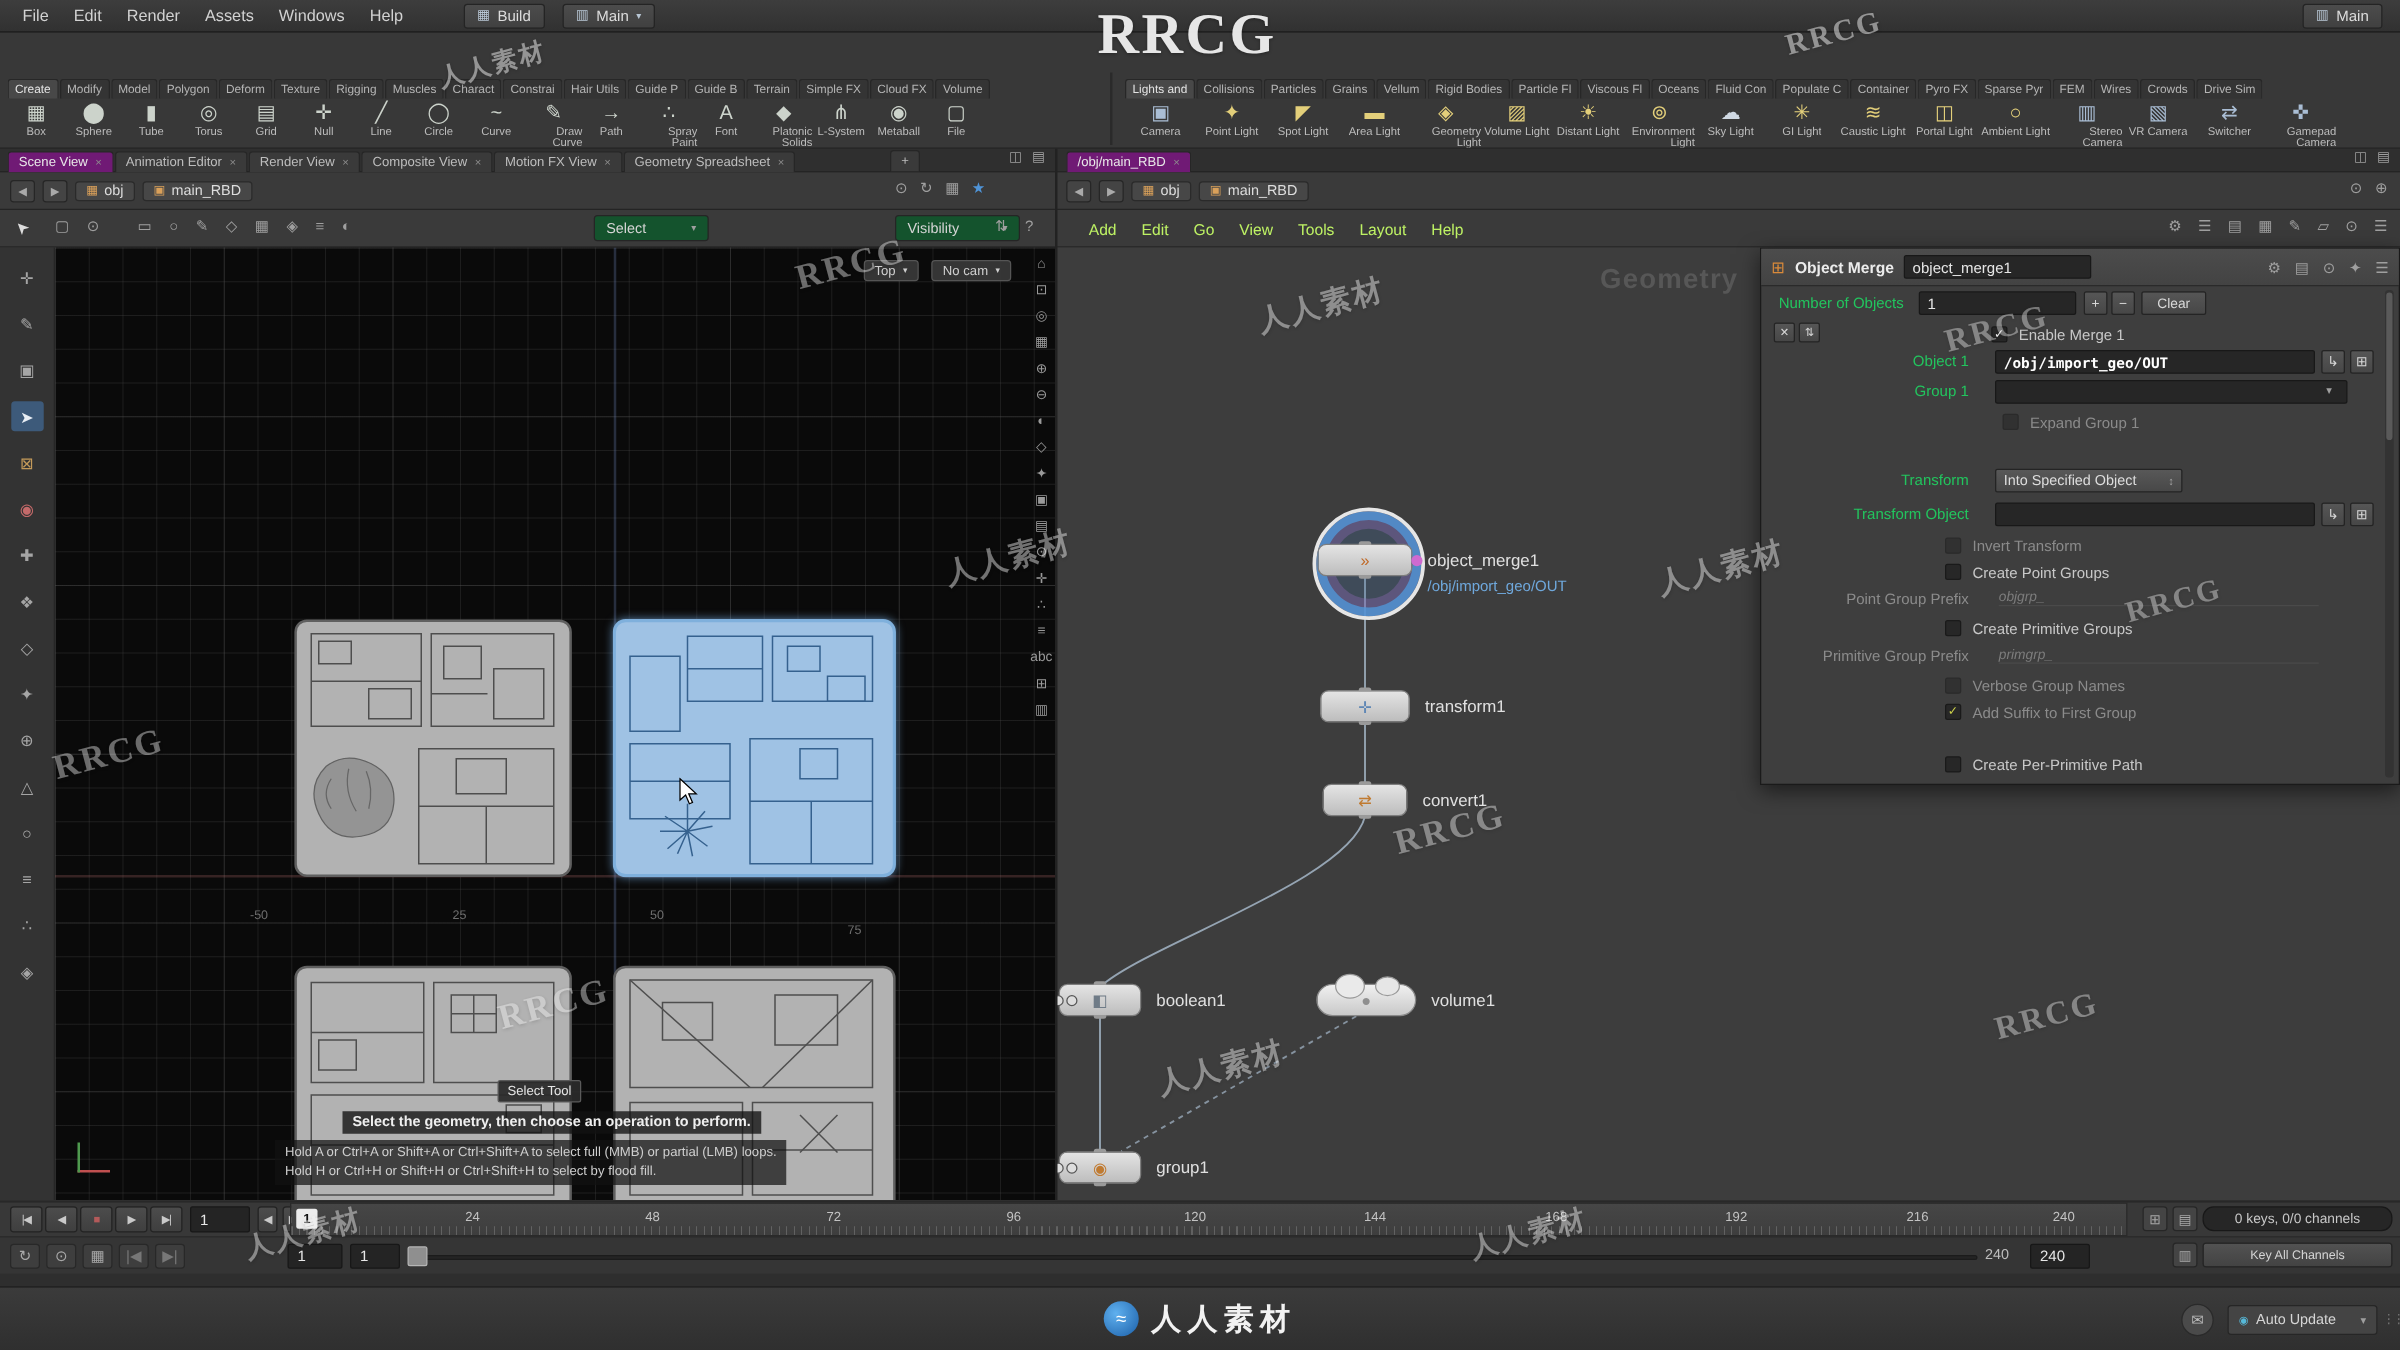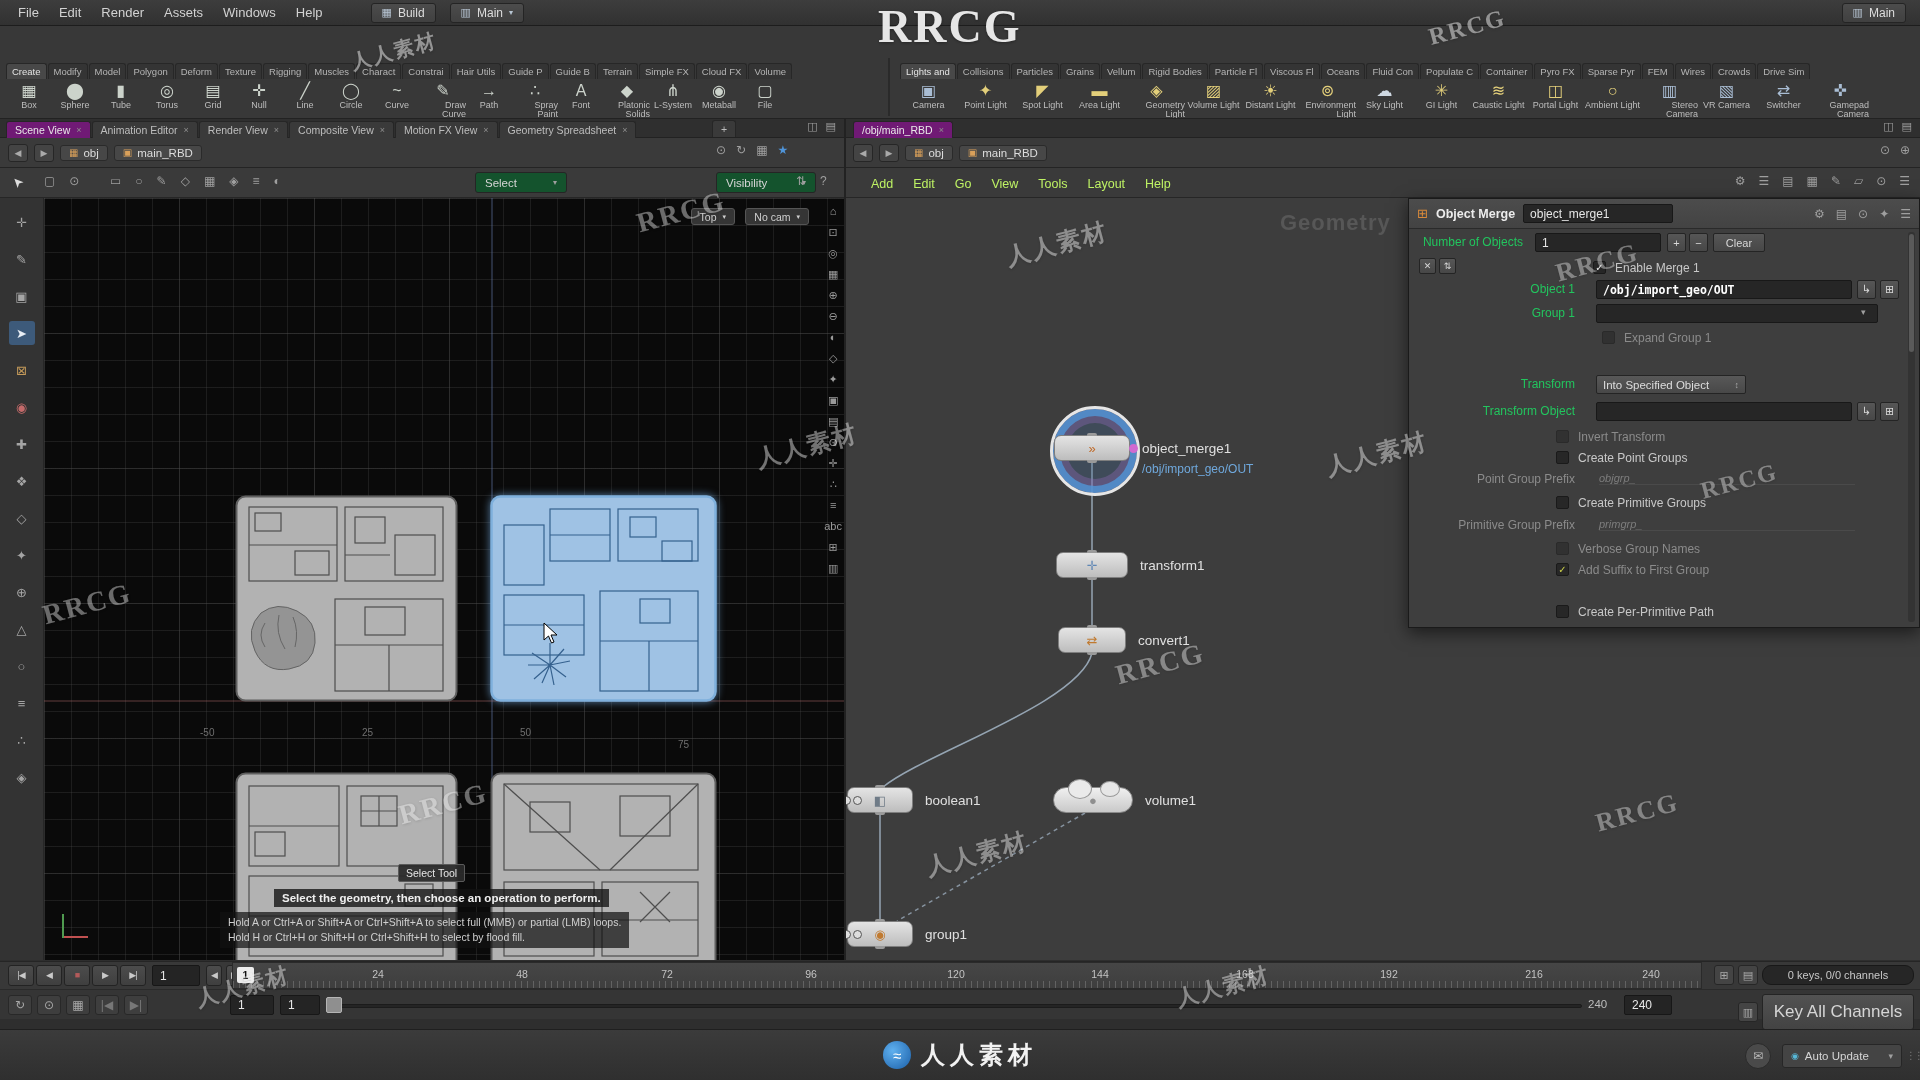--- a/index.html
+++ b/index.html
@@ -124,21 +124,21 @@
 #ruler::before{content:'';position:absolute;left:0;right:0;bottom:0;height:7px;background:repeating-linear-gradient(90deg,rgba(220,220,220,.22) 0 1px,transparent 1px 6px)}
 .ruler-num{position:absolute;top:5px;font-size:10.5px;color:#c3c3c3;transform:translateX(-50%)}
 #playhead{position:absolute;left:4px;top:4px;width:17px;height:16px;background:#ececec;color:#111;font-size:10.5px;font-weight:bold;border-radius:2px;display:flex;align-items:center;justify-content:center;z-index:3}
 .r2icn{position:absolute;top:5px;width:24px;height:20px;display:flex;align-items:center;justify-content:center;font-size:12px;color:#a8a8a8;background:#3e3e3e;border:1px solid #282828;border-radius:3px}
 #groove{position:absolute;left:330px;top:14px;width:1252px;height:4px;background:#242424;border:1px solid #1b1b1b;border-radius:2px}
 #slider-handle{position:absolute;left:326px;top:7px;width:16px;height:16px;background:#8f8f8f;border:1px solid #b5b5b5;border-radius:2px}
 #keyscluster1{position:absolute;right:6px;top:3px;display:flex;gap:4px;align-items:center}
 #keyscluster2{position:absolute;right:6px;top:4px;display:flex;gap:4px;align-items:center}
 .kbtn{width:20px;height:20px;background:#444;border:1px solid #262626;border-radius:3px;color:#a8a8a8;font-size:11px;display:flex;align-items:center;justify-content:center}
 .kfield{width:152px;height:20px;background:#262626;border:1px solid #181818;border-radius:9px;color:#c8c8c8;font-size:11px;display:flex;align-items:center;justify-content:center}
-.kbutton{width:152px;height:36px;background:linear-gradient(#525252,#434343);border:1px solid #242424;border-radius:3px;color:#d5d5d5;font-size:17px;display:flex;align-items:center;justify-content:center}
+.kbutton{width:152px;height:20px;background:linear-gradient(#525252,#434343);border:1px solid #242424;border-radius:3px;color:#d5d5d5;font-size:10px;display:flex;align-items:center;justify-content:center}
 
 #statusbar{position:absolute;left:0;top:1029px;width:1920px;height:51px;background:linear-gradient(#3b3b3b,#2f2f2f);border-top:1px solid #1f1f1f}
 #brand{position:absolute;left:50%;top:50%;transform:translate(-50%,-50%);display:flex;align-items:center;gap:10px}
 #brand .logo{width:28px;height:28px;border-radius:50%;background:radial-gradient(circle at 35% 35%,#5fb0ef,#1b5fa8);color:#fff;font-size:15px;display:flex;align-items:center;justify-content:center}
 #brand .btext{font-size:24px;font-weight:bold;color:#f2f2f2;letter-spacing:5px}
 #msgbadge{position:absolute;left:1745px;top:13px;width:26px;height:26px;border-radius:50%;background:#4a4a4a;border:1px solid #2a2a2a;color:#b8b8b8;font-size:12px;display:flex;align-items:center;justify-content:center}
 #autoupdate{position:absolute;left:1782px;top:14px;width:120px;height:24px;background:#444;border:1px solid #262626;border-radius:3px;display:flex;align-items:center;gap:6px;padding:0 8px;font-size:11.5px;color:#d5d5d5}
 #autoupdate .g{font-size:9px;color:#56b8d8}
 #grip{position:absolute;left:1906px;top:20px;font-size:10px;color:#777;letter-spacing:-2px}
 

